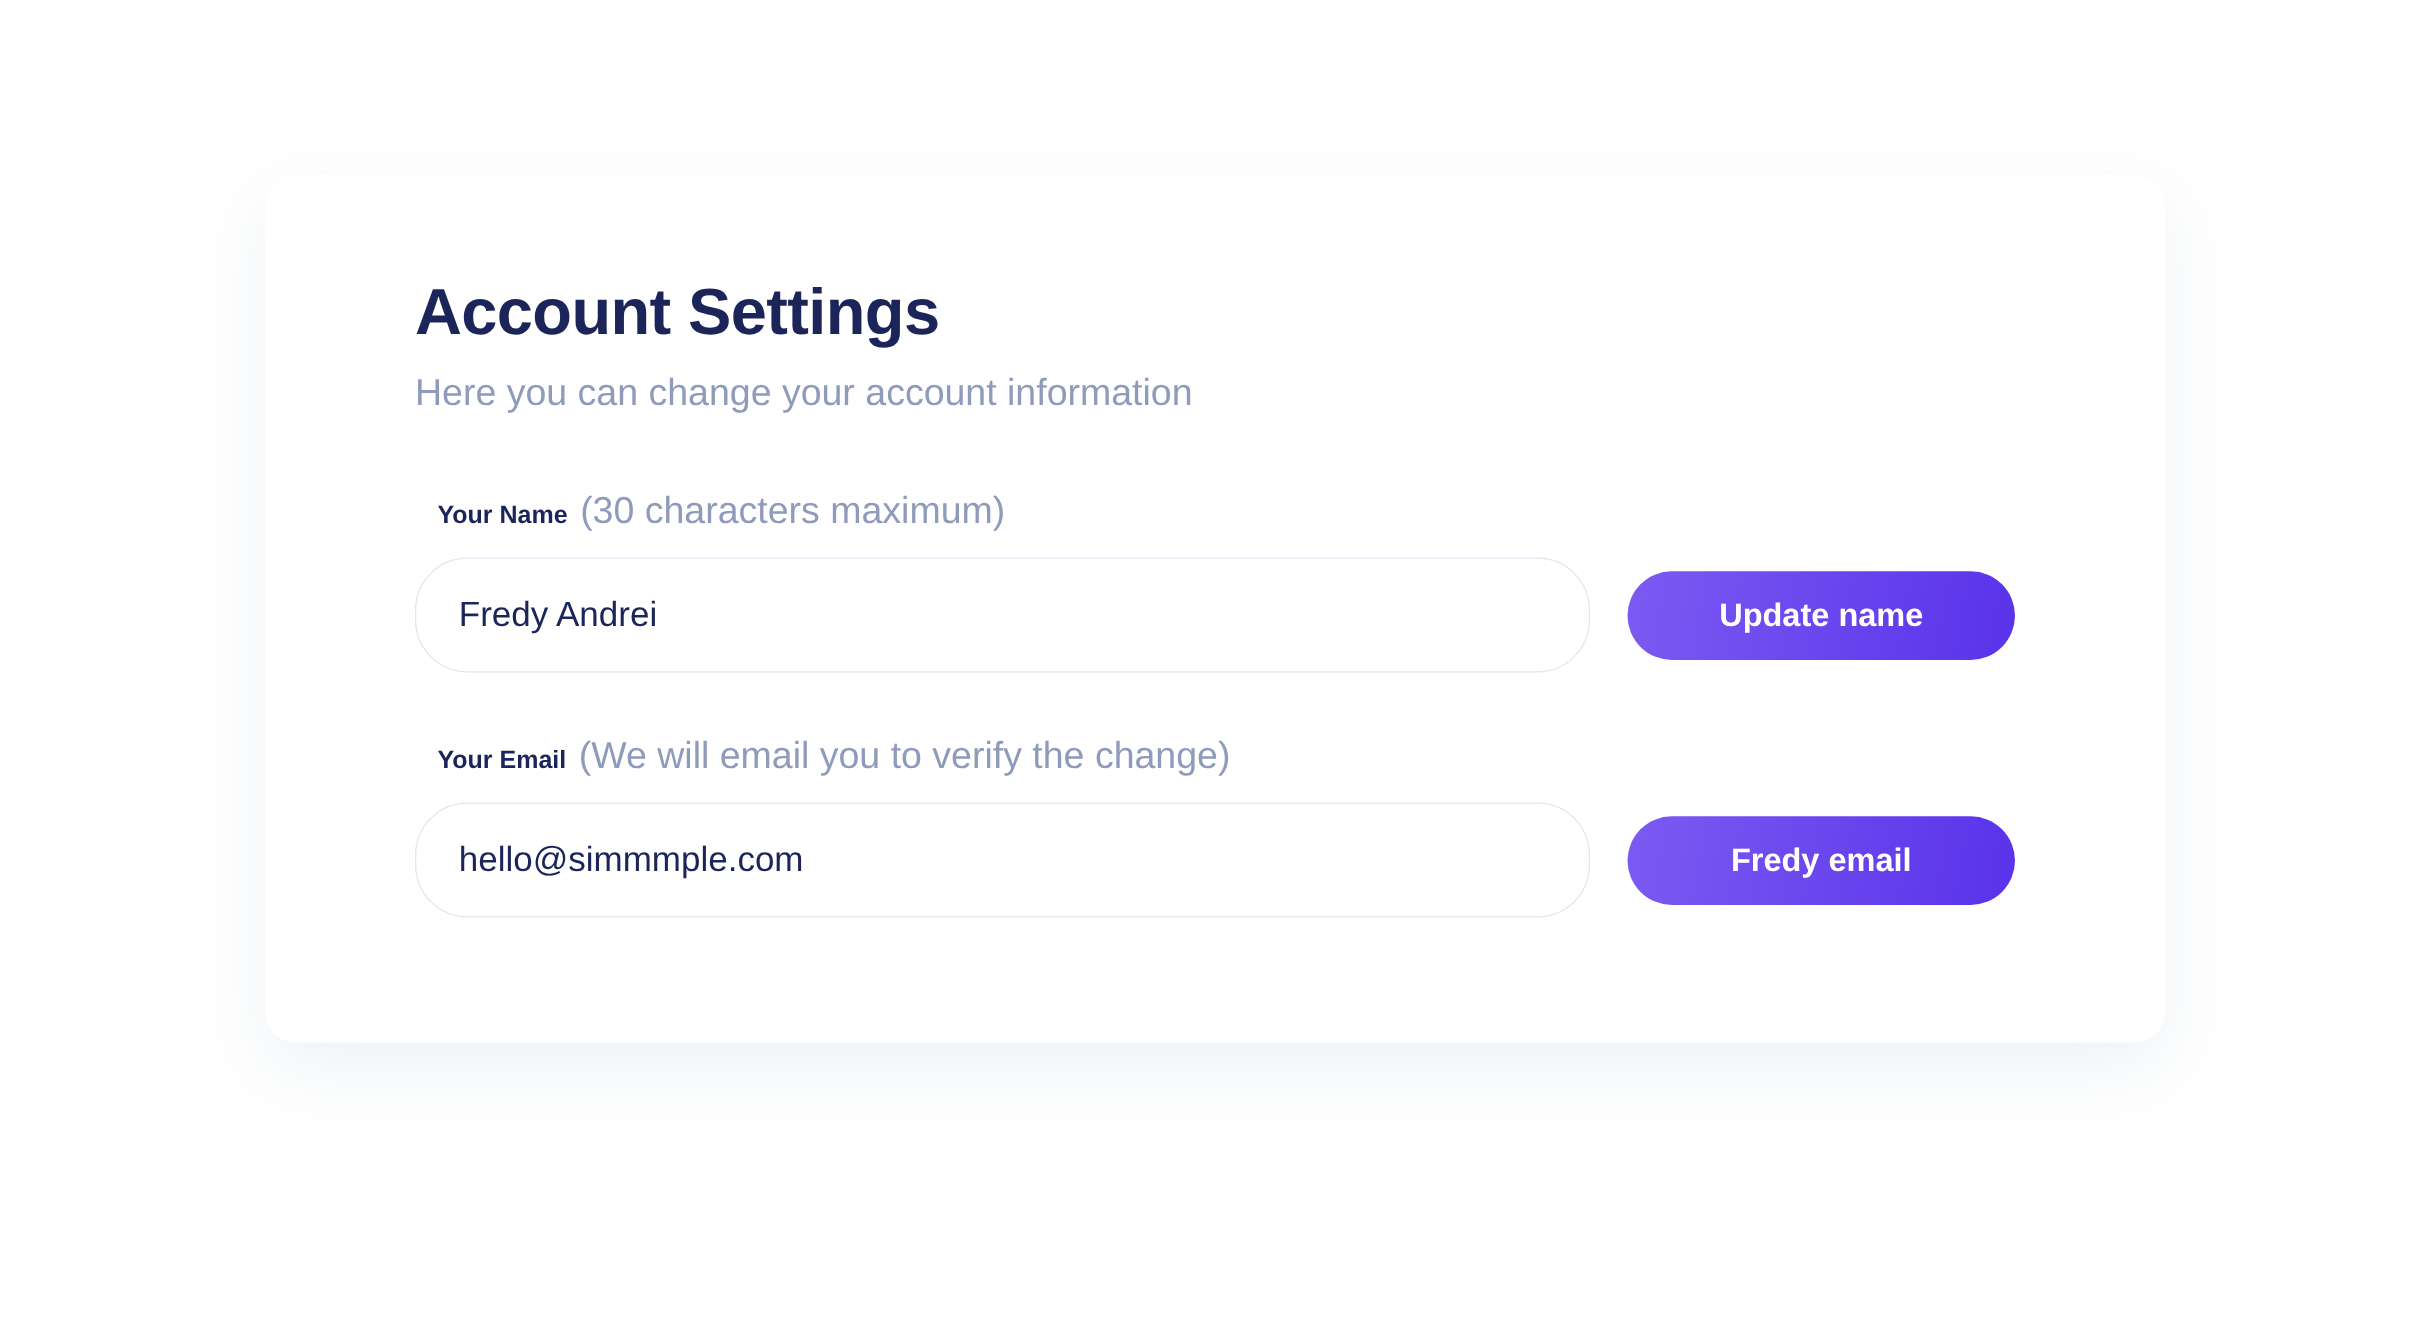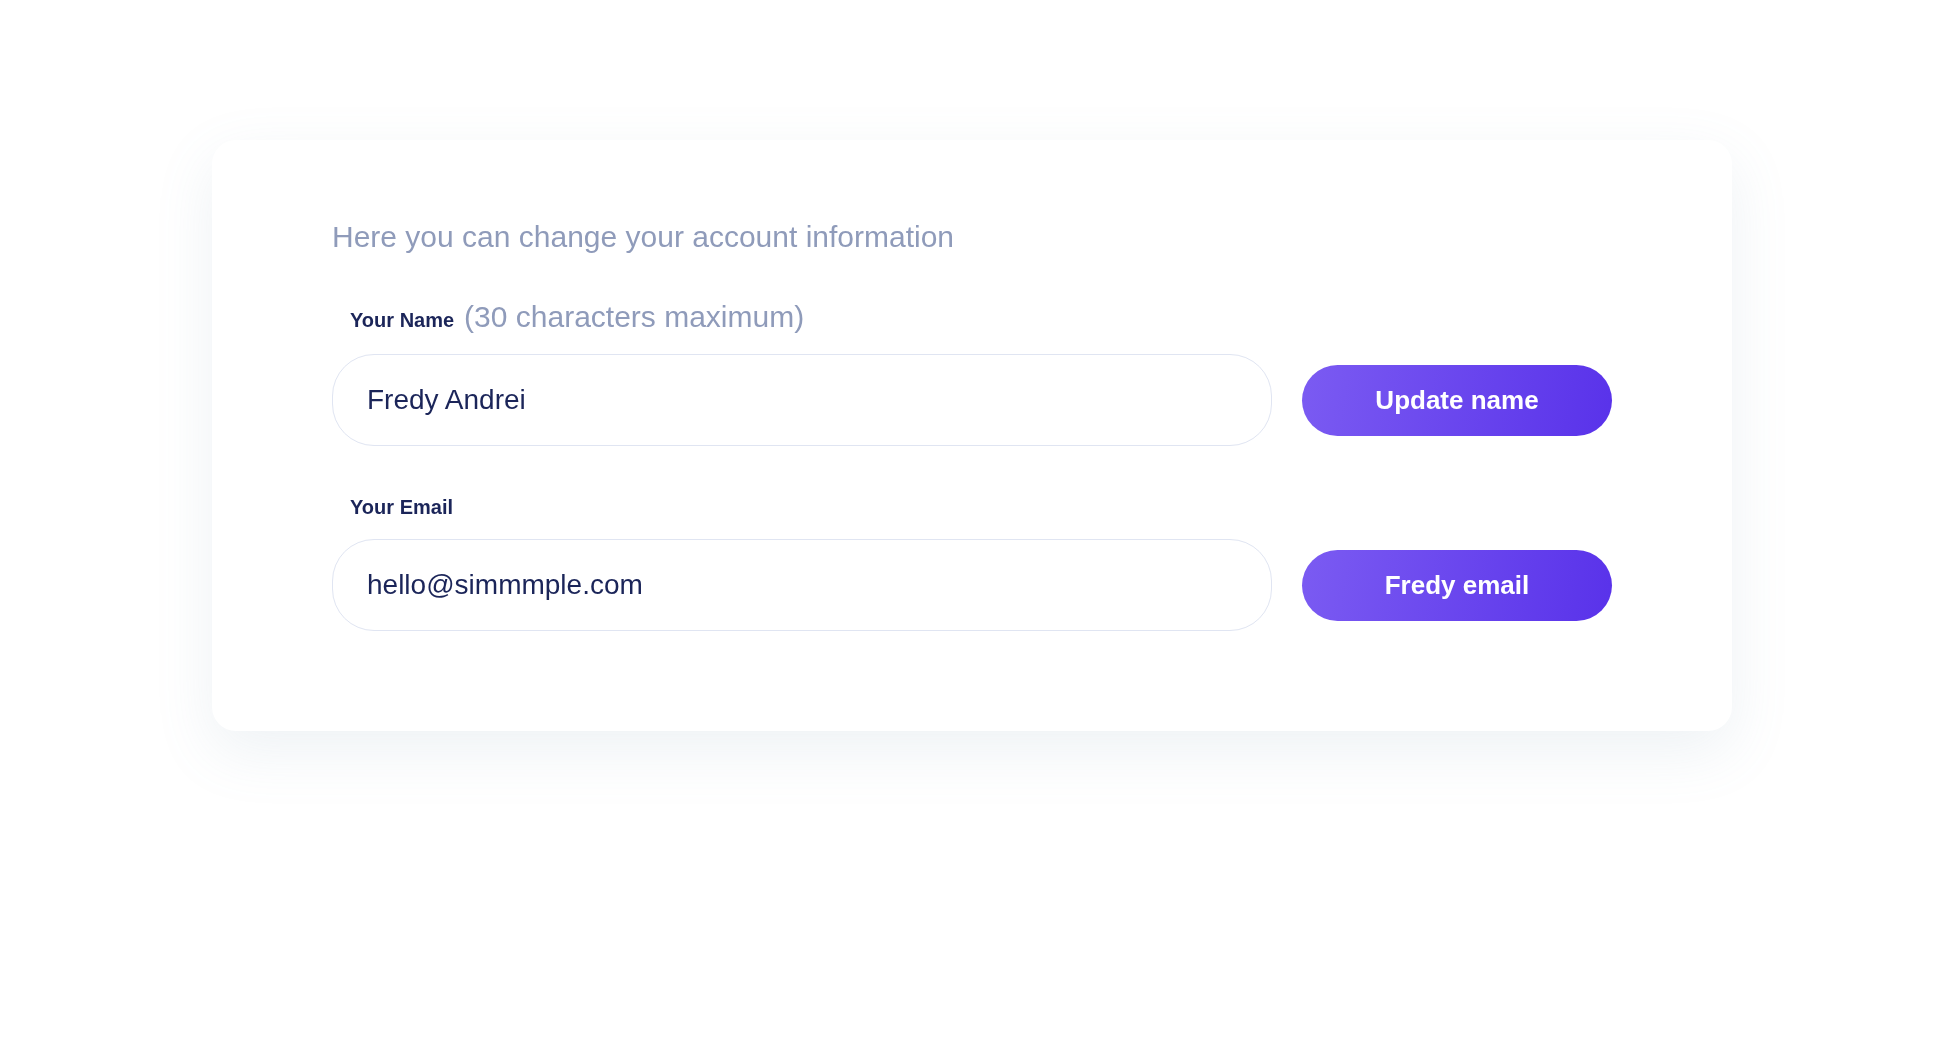--- a/index.html
+++ b/index.html
@@ -32,21 +32,21 @@
       font-weight: 800;
       color: #1B2559;
       letter-spacing: -0.5px;
       margin-bottom: 18px;
     }
     
     .subtitle {
       font-size: 30px;
       font-weight: 400;
       color: #8F9BBA;
-      margin-bottom: 46px;
+      margin-bottom: 60px;
     }
     
     .field-group {
       margin-bottom: 50px;
     }
     
     .field-group:last-child {
       margin-bottom: 0;
     }
     
@@ -105,35 +105,37 @@
       font-weight: 600;
       cursor: pointer;
       font-family: inherit;
       padding: 0 40px;
     }
   </style>
 </head>
 <body>
 
 <div class="card">
+  <h1 class="title">Account Settings</h1>
   <p class="subtitle">Here you can change your account information</p>
 
   <div class="field-group">
     <div class="label-row">
       <span class="field-label">Your Name</span>
       <span class="field-hint">(30 characters maximum)</span>
     </div>
     <div class="input-row">
       <input type="text" class="text-input" value="Fredy Andrei" style="">
       <button class="update-button">Update name</button>
     </div>
   </div>
 
   <div class="field-group">
     <div class="label-row">
       <span class="field-label">Your Email</span>
+      <span class="field-hint">(We will email you to verify the change)</span>
     </div>
     <div class="input-row">
       <input type="text" class="text-input" value="hello@simmmple.com" style="">
       <button class="update-button">Fredy email</button>
     </div>
   </div>
 </div>
 
 </body></html>

